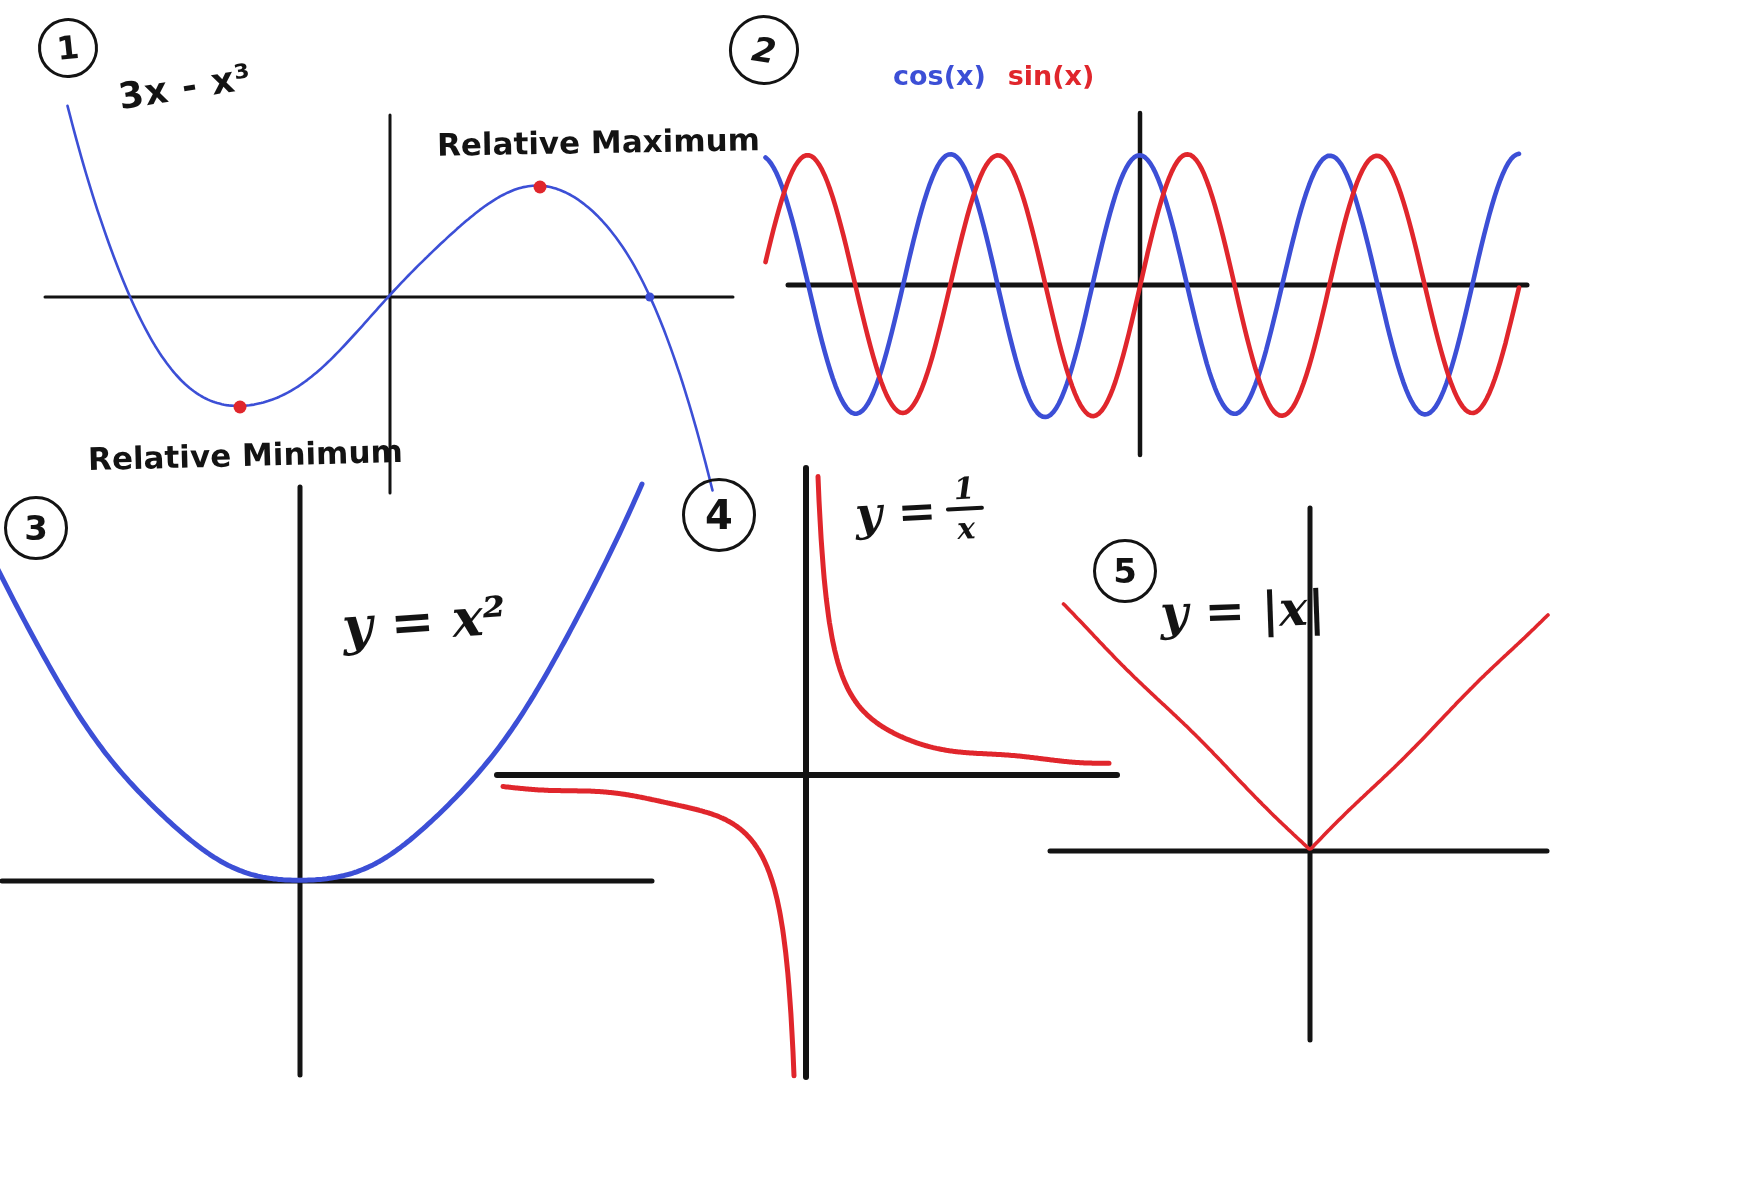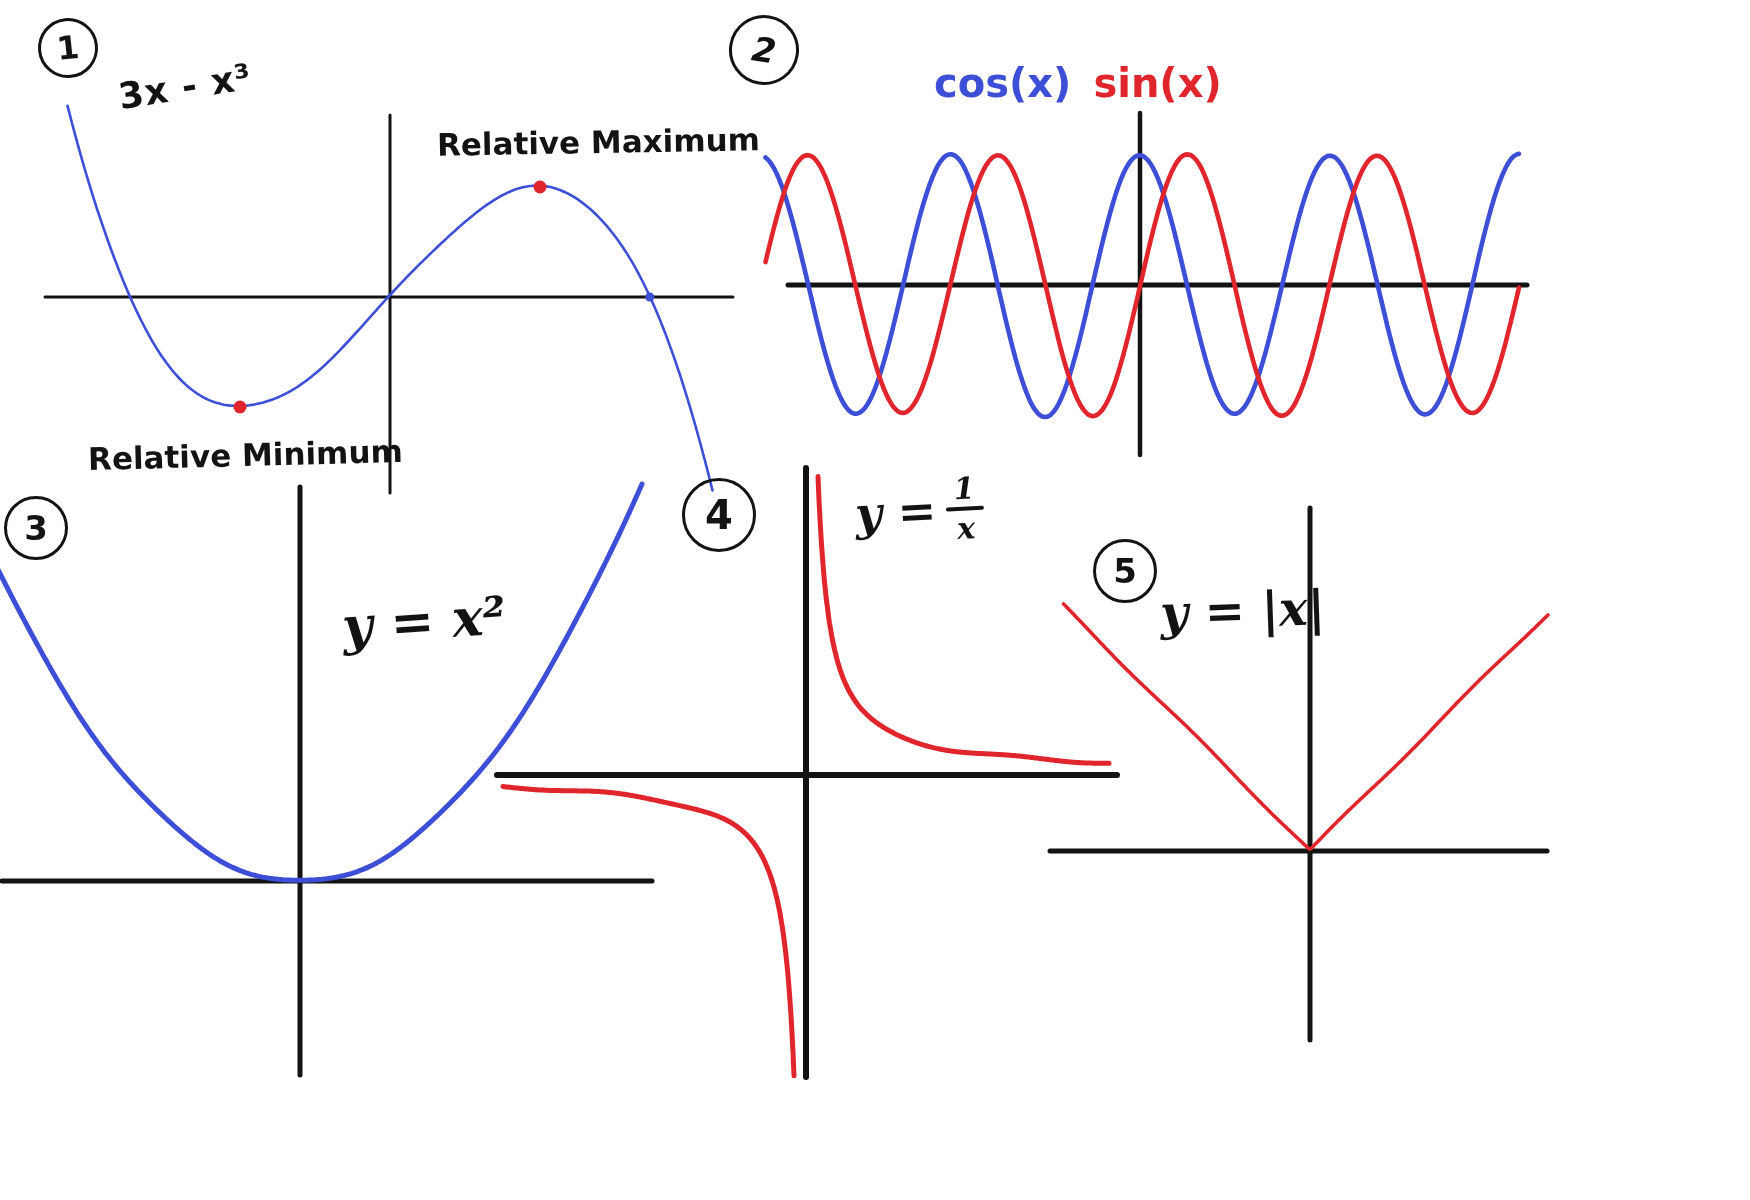--- a/index.html
+++ b/index.html
@@ -15,21 +15,21 @@
     font-weight:700;color:#131313;background:transparent;line-height:1;
   }
   #num1{left:38px;top:18px;width:54px;height:54px;font-size:32px;transform:rotate(-6deg);}
   #num2{left:729px;top:15px;width:64px;height:64px;font-size:34px;transform:rotate(9deg);font-style:italic;}
   #num3{left:4px;top:496px;width:58px;height:58px;font-size:34px;}
   #num4{left:682px;top:478px;width:68px;height:68px;font-size:40px;}
   #num5{left:1093px;top:539px;width:58px;height:58px;font-size:34px;}
   #title1{left:118px;top:66px;font-size:36px;transform:rotate(-9deg);letter-spacing:1px;}
   #relmax{left:437px;top:124px;font-size:31px;transform:rotate(-1deg);}
   #relmin{left:88px;top:437px;font-size:31px;transform:rotate(-1.5deg);}
-  #legend2{left:934px;top:60px;font-size:40px;}
+  #legend2{left:893px;top:60px;font-size:27px;}
   #legend2 .legend-cos{margin-right:22px;}
   .math{font-family:"DejaVu Serif", serif;font-style:italic;font-weight:700;}
   #title3{left:342px;top:590px;font-size:52px;transform:rotate(-4deg);}
   #title4{left:855px;top:476px;display:flex;align-items:center;transform:rotate(-3deg);}
   #title4 .lhs{font-size:46px;margin-right:10px;}
   #title4 .frac{display:flex;flex-direction:column;align-items:center;}
   #title4 .num{font-size:30px;line-height:1;padding:0 8px;}
   #title4 .bar{width:38px;height:4px;background:#131313;margin:3px 0;border-radius:2px;}
   #title4 .den{font-size:30px;line-height:1;}
   #title5{left:1160px;top:582px;font-size:48px;transform:rotate(-2deg);}

